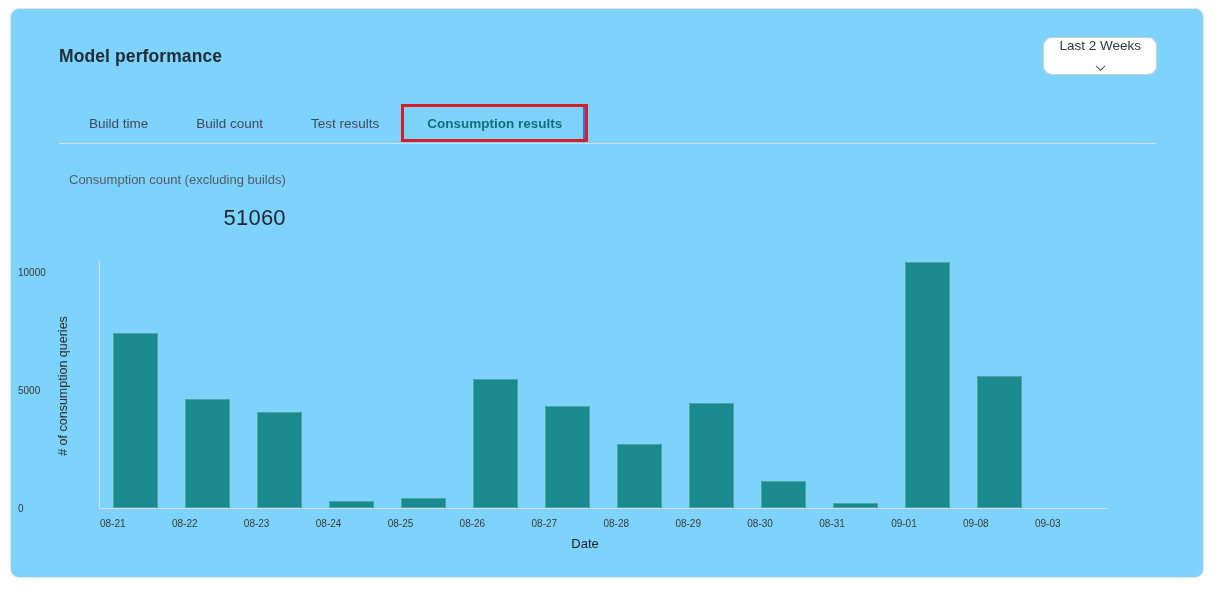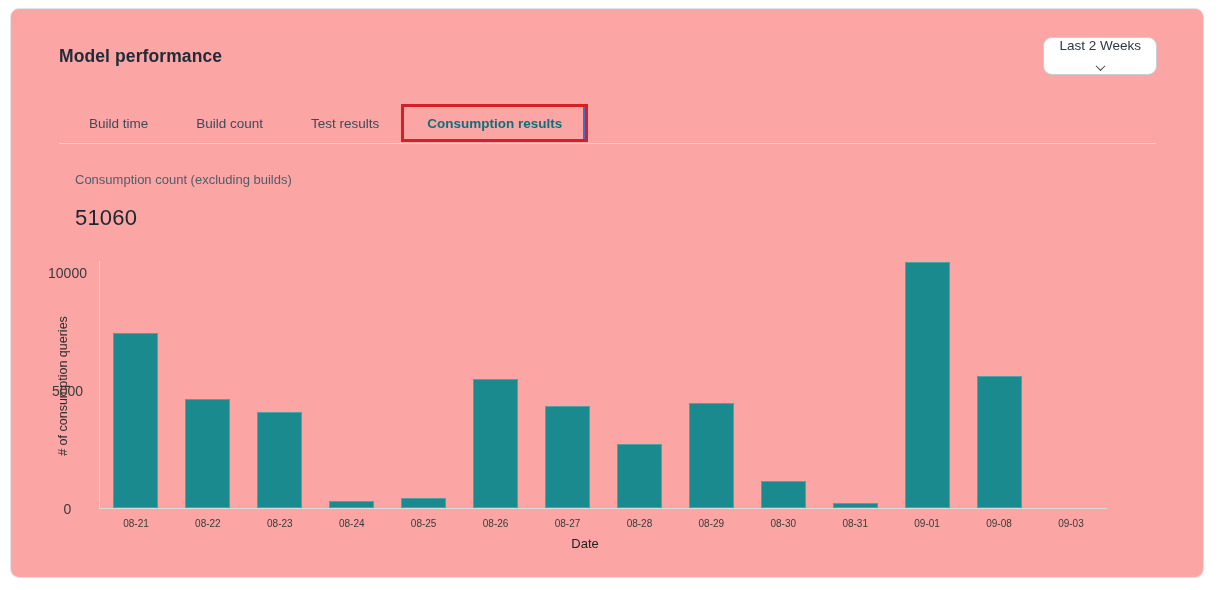--- a/index.html
+++ b/index.html
@@ -7,21 +7,21 @@
     width: 1228px; height: 590px;
     background: #ffffff;
     font-family: "Liberation Sans", sans-serif;
     color: #232b36;
     overflow: hidden;
   }
   .card {
     position: absolute;
     left: 10px; top: 8px;
     width: 1194px; height: 570px;
-    background: #fca5a5;
+    background: #7dd3fc;
     border: 1px solid #e3e5e8;
     border-radius: 9px;
   }
   
   .card-header {
     position: absolute;
     left: 48px; right: 46px; top: 26px;
     height: 42px;
     display: flex; justify-content: space-between; align-items: center;
   }
@@ -73,38 +73,38 @@
     color: #0f7077;
   }
   .annotation-box {
     position: absolute;
     inset: -12px -26px -11px -26px;
     border: 3px solid #d42127;
     box-shadow: inset -2px 0 0 #3f6fd0;
     pointer-events: none;
   }
   
-  .metric { position: absolute; left: 64px; top: 163px; }
+  .metric { position: absolute; left: 58px; top: 163px; text-align: right; }
   .metric-label { font-size: 13px; color: #525c68; }
   .metric-value { margin-top: 18px; font-size: 22px; font-weight: 500; color: #1c2530; letter-spacing: 0.2px; }
   
   .chart { position: absolute; inset: 0; }
   .y-axis-title {
     position: absolute;
     left: 52px; top: 377px;
     transform: translate(-50%, -50%) rotate(-90deg);
     font-size: 12.5px;
     color: #2d2d2d;
     white-space: nowrap;
   }
   .y-tick {
     position: absolute;
-    left: 16px; width: 81px;
-    text-align: center;
-    font-size: 14px;
+    left: 7px; width: 81px;
+    text-align: left;
+    font-size: 10px;
     color: #3a3a3a;
     line-height: 12px;
   }
   .plot {
     position: absolute;
     left: 88px; top: 252px;
     width: 1008px; height: 248px;
     border-left: 1px solid #d8dbde;
     border-bottom: 1px solid #d8dbde;
     display: flex;
@@ -120,21 +120,20 @@
   }
   .bar {
     width: 45px;
     background: var(--bar-color, #1a8a8e);
     box-shadow: inset 0 0 0 1px rgba(255,255,255,0.22);
   }
   .x-label {
     position: absolute;
     bottom: -21px;
     width: 100%;
-    text-align: center;
     font-size: 10px;
     color: #3a3a3a;
   }
   .x-axis-title {
     position: absolute;
     left: 88px; top: 527px;
     width: 1008px;
     text-align: center;
     font-size: 13px;
     color: #222222;

